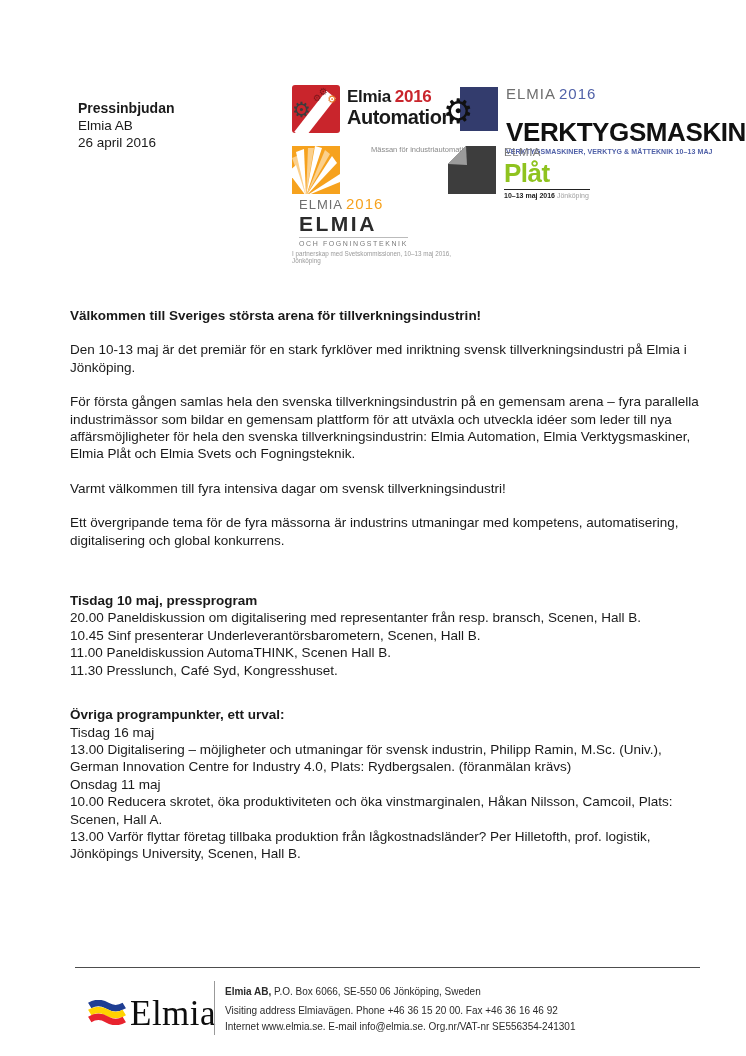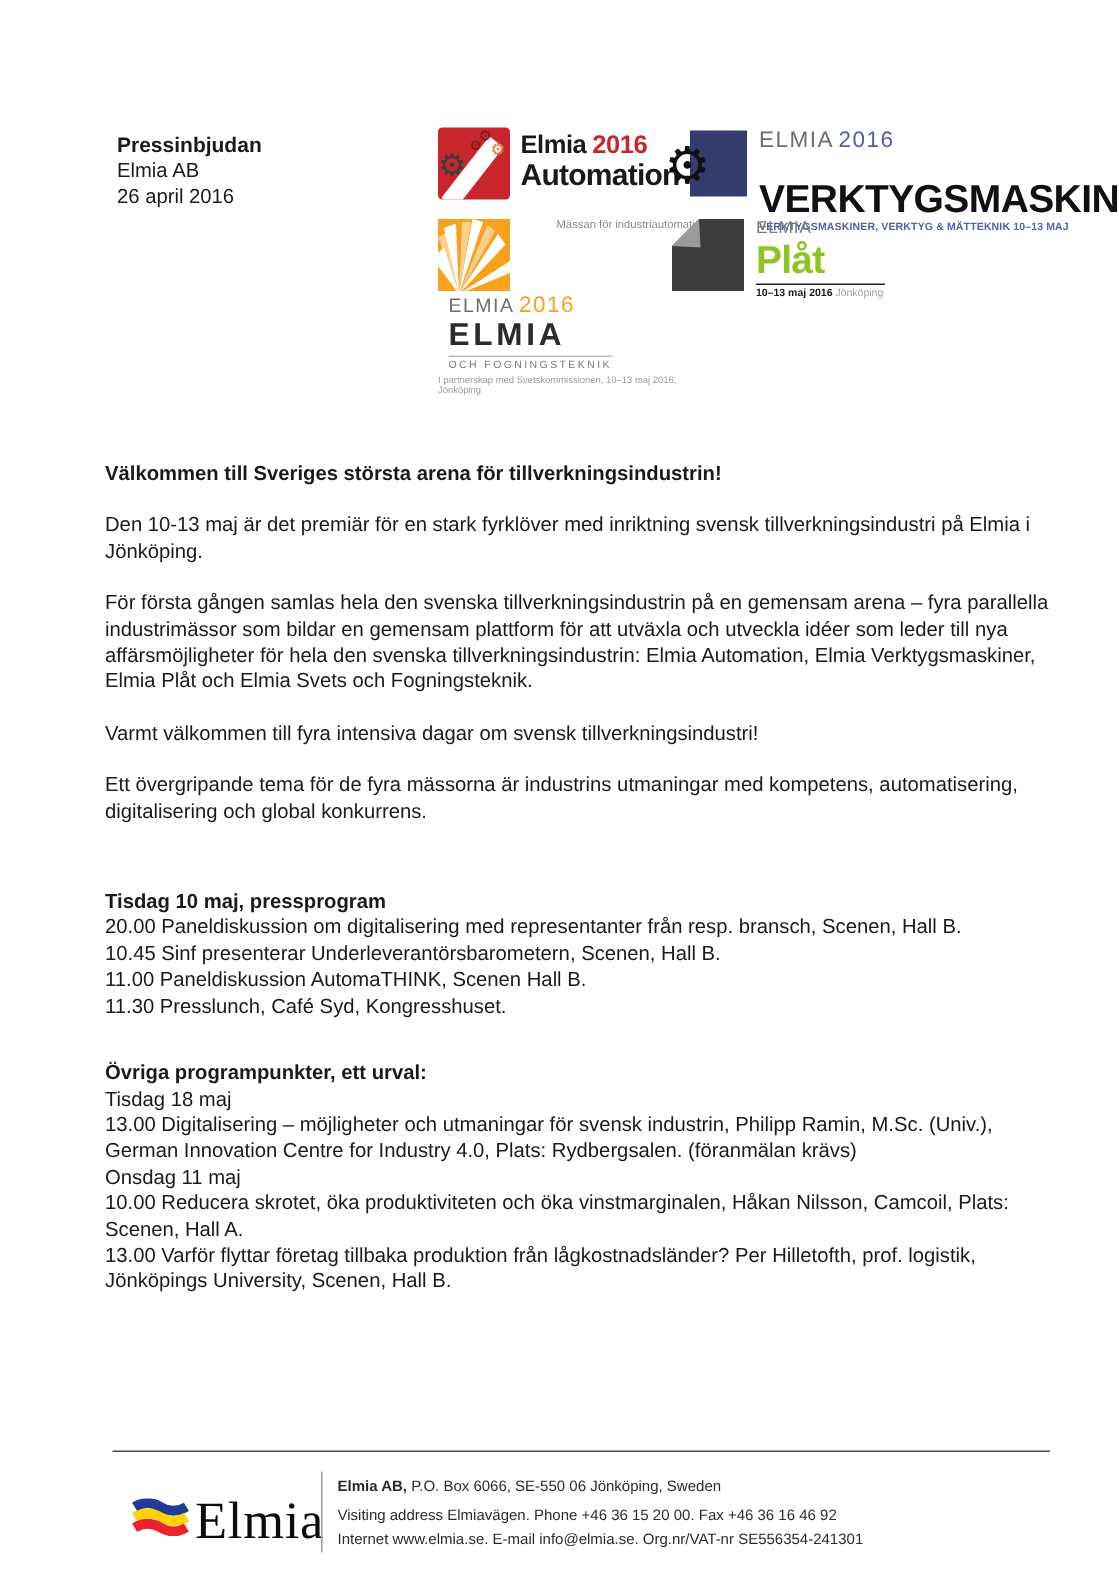--- a/index.html
+++ b/index.html
@@ -5,21 +5,21 @@
   * { margin:0; padding:0; box-sizing:border-box; }
   html,body { background:#888; }
   .page {
     position:relative; width:746px; height:1056px; margin:0 auto;
     background:#ffffff; overflow:hidden;
     font-family:"Liberation Sans", sans-serif;
     color:var(--text_color, #1a1a1a);
   }
 
   
-  .header-block { position:absolute; left:78px; top:88px; font-size:13.5px; line-height:17px; }
+  .header-block { position:absolute; left:78px; top:100px; font-size:13.5px; line-height:17px; }
   .header-block .doc-title { font-weight:bold; font-size:14px; }
 
   
   .logo { position:absolute; display:flex; align-items:flex-start; }
   .logo-auto   { left:292px; top:85px; }
   .logo-vm     { left:446px; top:84px; }
   .logo-svets  { left:292px; top:146px; flex-wrap:wrap; width:160px; }
   .logo-plat   { left:448px; top:146px; }
 
   .gear-glyph { font-family:"DejaVu Sans", sans-serif; position:absolute; line-height:1; }
@@ -187,21 +187,21 @@
     <div class="bold-heading program-heading">Tisdag 10 maj, pressprogram</div>
     <div class="program-items">
       <div>20.00 Paneldiskussion om digitalisering med representanter från resp. bransch, Scenen, Hall B.</div>
       <div>10.45 Sinf presenterar Underleverantörsbarometern, Scenen, Hall B.</div>
       <div>11.00 Paneldiskussion AutomaTHINK, Scenen Hall B.</div>
       <div>11.30 Presslunch, Café Syd, Kongresshuset.</div>
     </div>
 
     <div class="bold-heading other-heading">Övriga programpunkter, ett urval:</div>
     <div class="program-items">
-      <div>Tisdag 18 maj</div>
+      <div>Tisdag 16 maj</div>
       <div>13.00 Digitalisering – möjligheter och utmaningar för svensk industrin, Philipp Ramin, M.Sc. (Univ.), German Innovation Centre for Industry 4.0, Plats: Rydbergsalen. (föranmälan krävs)</div>
     </div>
     <div class="program-items day-block-2">
       <div>Onsdag 11 maj</div>
       <div>10.00 Reducera skrotet, öka produktiviteten och öka vinstmarginalen, Håkan Nilsson, Camcoil, Plats: Scenen, Hall A.</div>
       <div>13.00 Varför flyttar företag tillbaka produktion från lågkostnadsländer? Per Hilletofth, prof. logistik, Jönköpings University, Scenen, Hall B.</div>
     </div>
   </div>
 
   <div class="footer-rule"></div>

